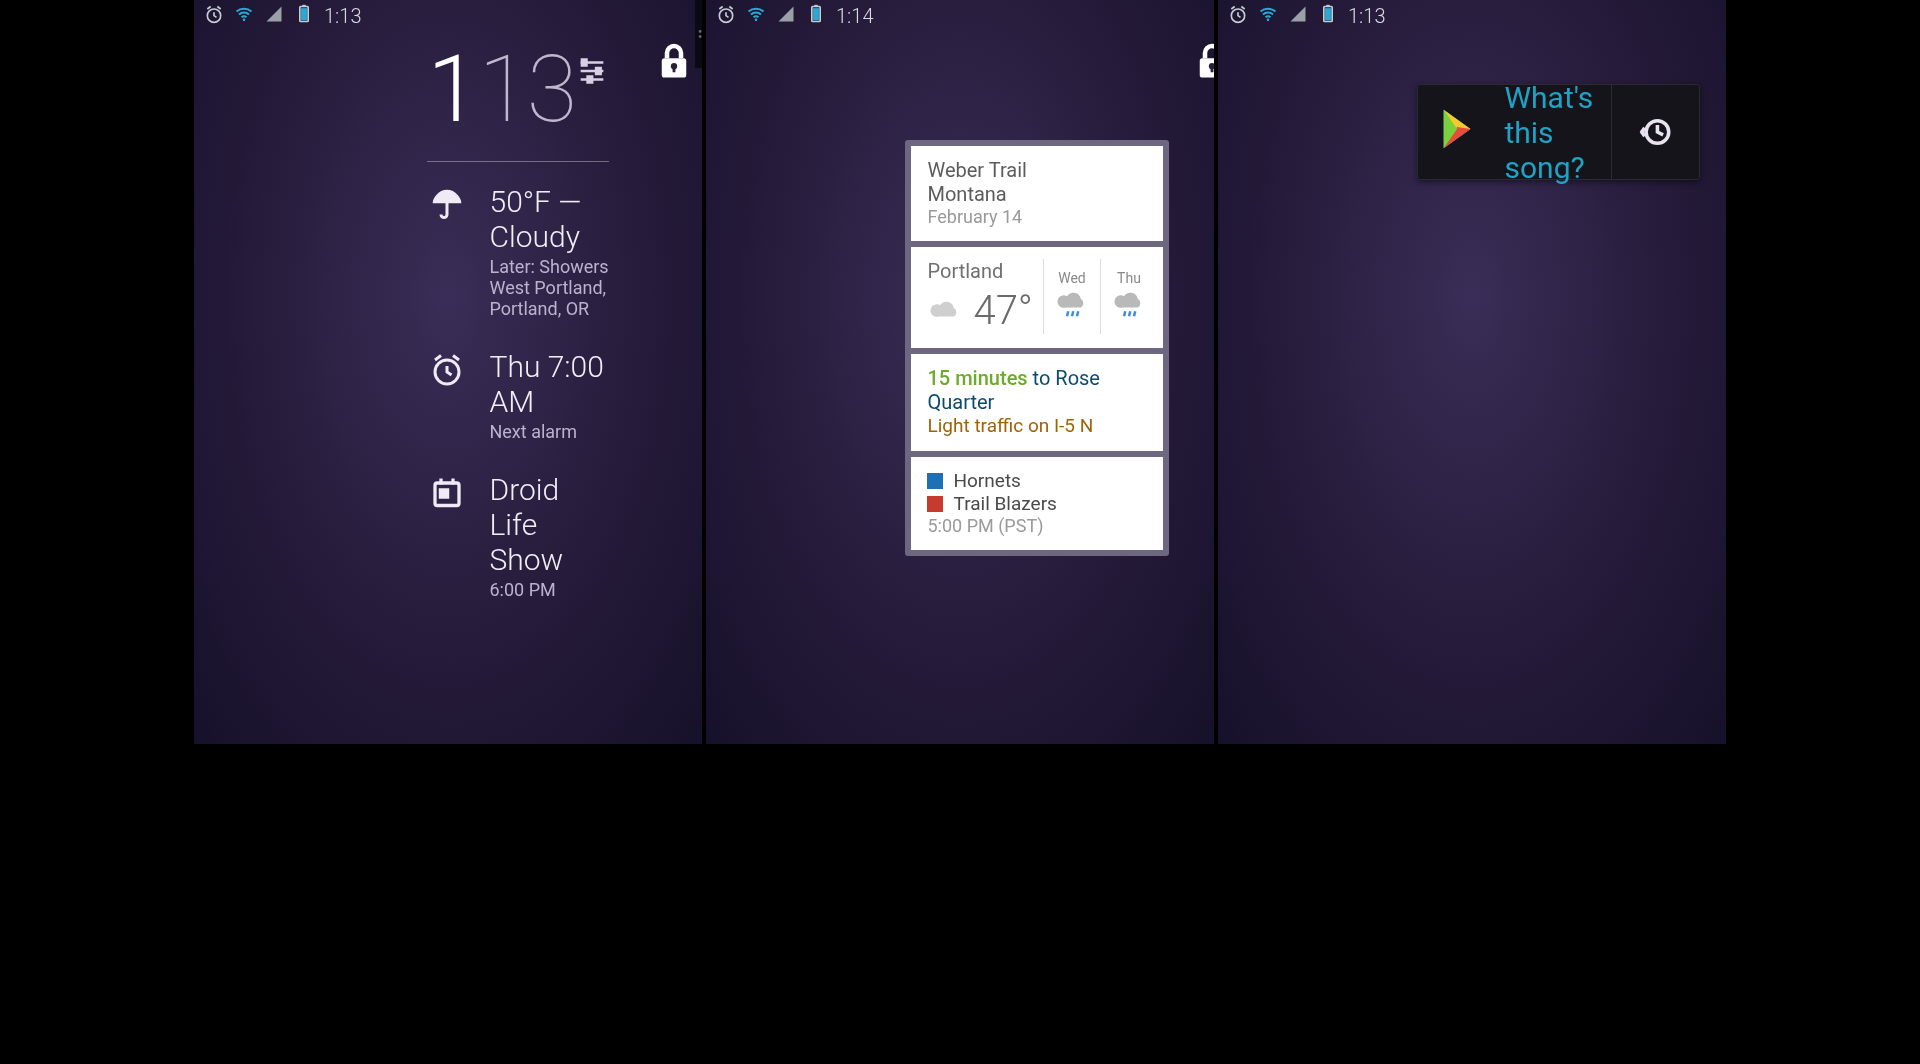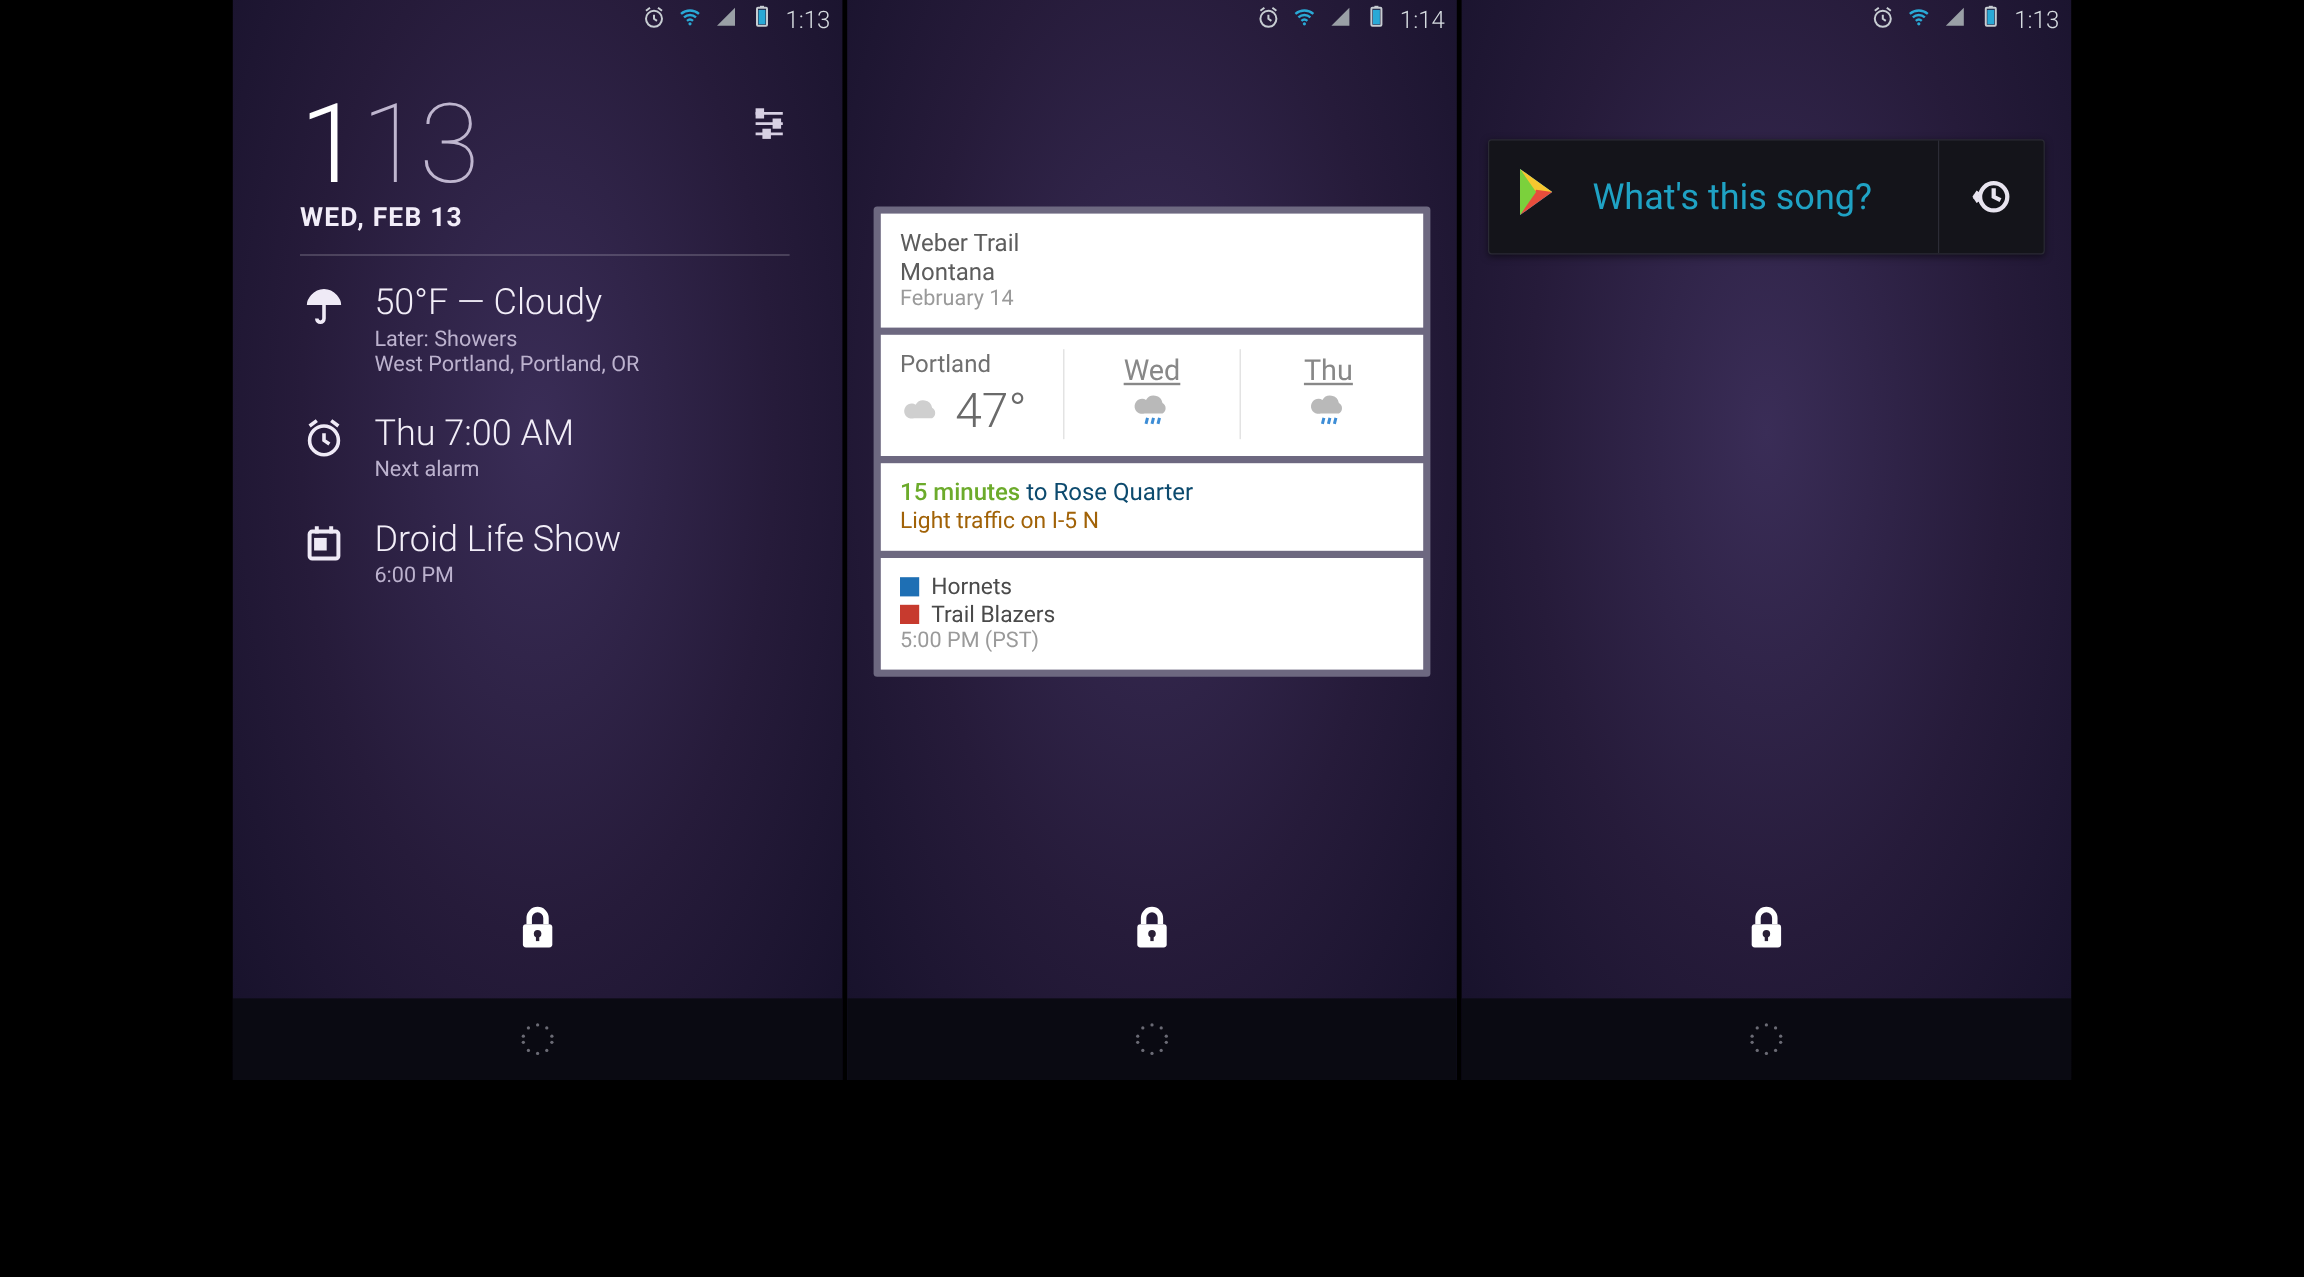--- a/index.html
+++ b/index.html
@@ -6,26 +6,26 @@
   html, body { height: 100%; }
   body {
     font-family: "Roboto", "Helvetica Neue", Arial, sans-serif;
     background: #000;
     display: flex;
     justify-content: center;
     align-items: flex-start;
   }
   .row { display: flex; gap: 4px; }
   .phone {
-    width: 508px; height: 900px;
+    width: 508px; height: 744px;
     background: radial-gradient(ellipse at 50% 40%, #3a2d57 0%, #261b3a 55%, #16112a 100%);
     position: relative;
     overflow: hidden;
     color: #e8e4ef;
-    display: flex; flex-direction: column;
+    display: flex; flex-direction: row;
   }
 
   
   .status {
     height: 32px;
     display: flex; justify-content: flex-end; align-items: center;
     gap: 10px;
     padding: 0 10px;
     font-size: 20px;
     color: #c7cdd2;
@@ -68,21 +68,21 @@
   .ext .txt .line2 { font-size:18px; color:#bcb2ce; margin-top:2px;}
   .ext .txt .line3 { font-size:18px; color:#bcb2ce;}
 
   
   .cards-wrap { padding: 140px 22px 0 22px; }
   .cards-frame { background:#6d6880; padding:6px; border-radius:3px; display:flex; flex-direction:column; gap:6px;}
   .card { background:#ffffff; color:#4a4a4a; padding:12px 16px 14px 16px; font-size:20px;}
   .card .muted { color:#9a9a9a; font-size:18px;}
   .blockline { display:flex; align-items:stretch;}
   .wcol { flex:1; text-align:left; display:flex; flex-direction:column; justify-content:center; gap:4px;}
-  .wcol.small { align-items:center; font-size:24px; color:#888;text-decoration:underline;}
+  .wcol.small { align-items:center; font-size:14px; color:#888;}
   .divv { width:1px; background:#dcdcdc; margin:0 10px;}
   .temp { font-size:40px; font-weight:300; color:#6a6a6a; display:flex; align-items:center; gap:10px;}
   .traffic-dur { color:#6cab2b; font-weight:500;}
   .teams-row { display:flex; align-items:center; gap:10px; font-size:19px;}
   .team-mark { width:16px; height:16px; display:inline-block; }
 
   
   .sound-wrap { padding: 84px 22px 0 22px; }
   .sound-card {
     background:#14141a; border:1px solid #2a2a34; border-radius:3px;
@@ -191,21 +191,20 @@
           <div class="clock">
             <span class="h">1</span>
             <span class="m">13</span>
           </div>
           <div class="equalizer">
             <svg viewBox="0 0 24 24" style="color:#d7d0e3">
                 <use href="#ic-sliders"></use>
               </svg>
           </div>
         </div>
-        <div class="date">WED, FEB 13</div>
         <hr class="sep">
 
         <div class="ext">
           <div class="ico">
               <svg viewBox="0 0 24 24" style="color:#efeaf6">
                 <use href="#ic-umbrella"></use>
               </svg>
             </div>
           <div class="txt">
             <div class="line1">50°F — Cloudy</div>

